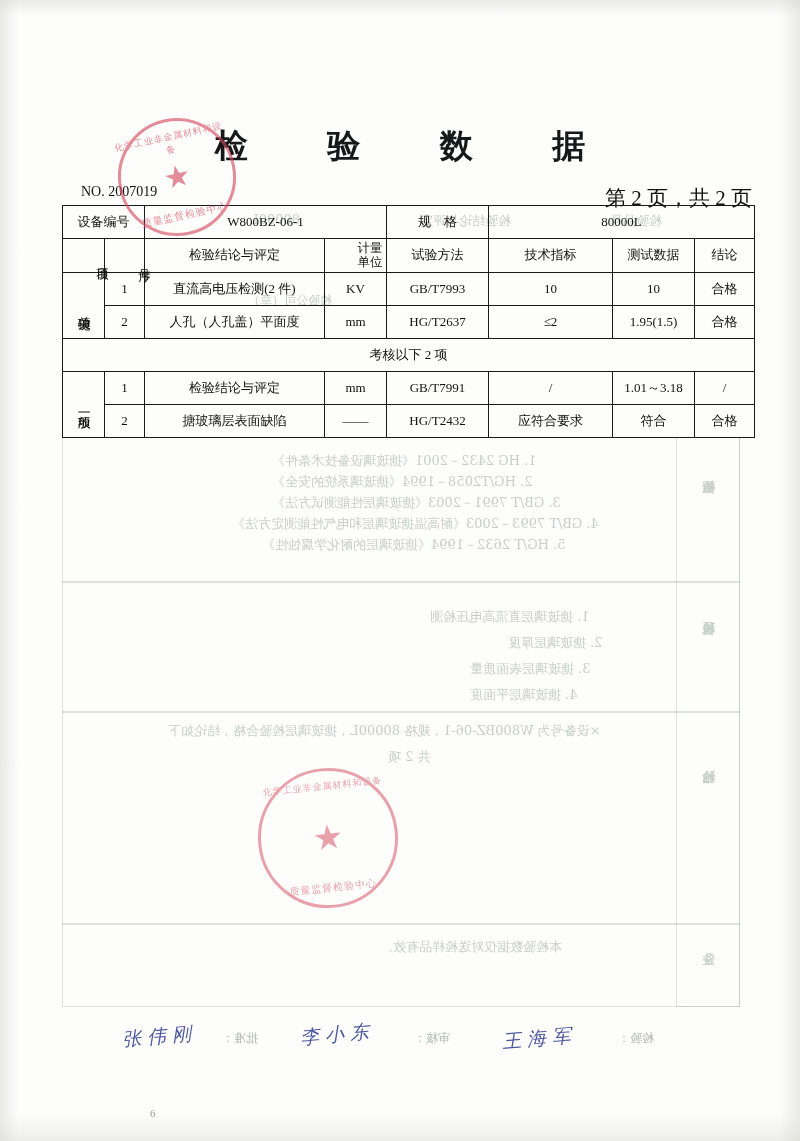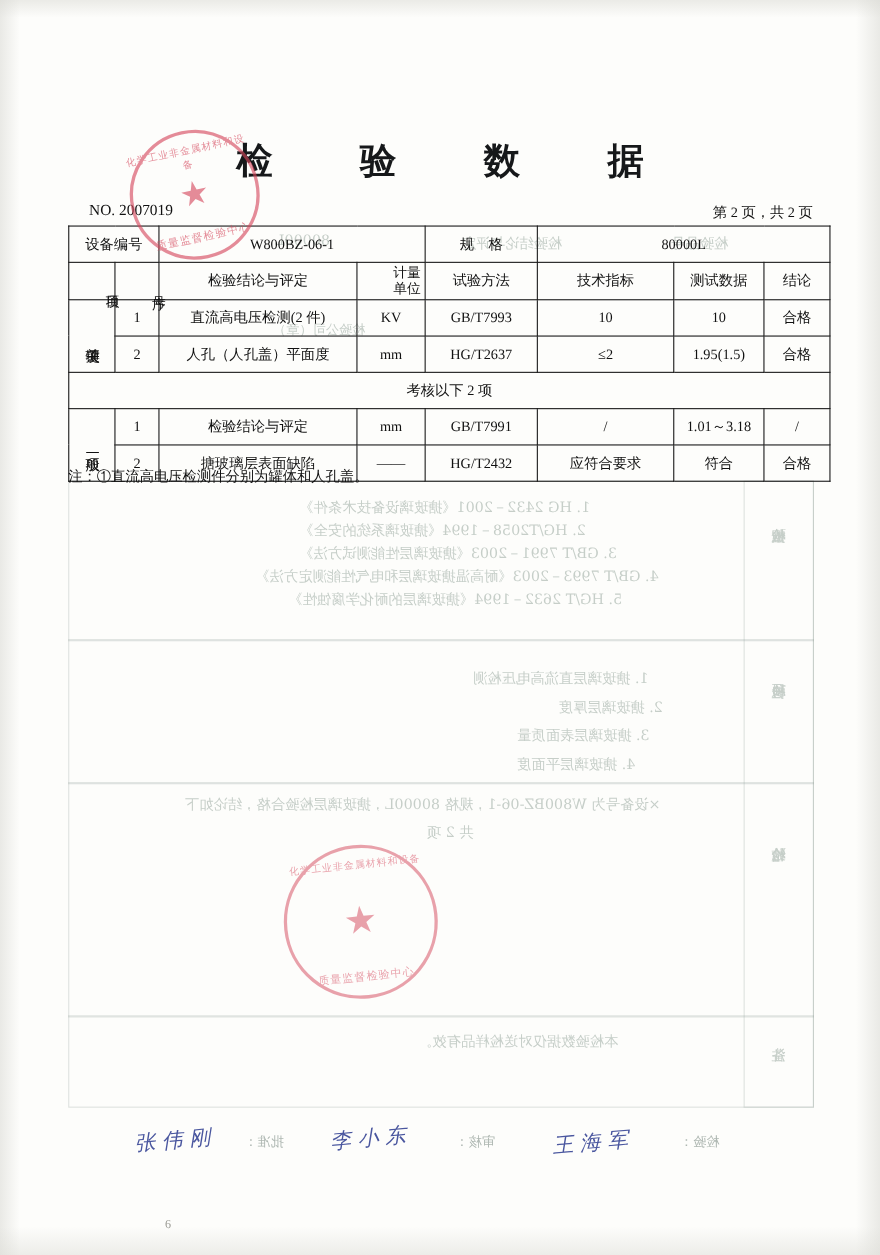--- a/index.html
+++ b/index.html
@@ -70,22 +70,22 @@
 
   .doc-no {
     position: absolute;
     top: 184px; left: 62px;
     font-size: 14px;
     font-family: "Liberation Serif", serif;
     margin-left: 19px;
   }
   .page-no {
     position: absolute;
-    top: 184px; right: 61px;
-    font-size: 13px;
+    top: 184px; right: 48px;
+    font-size: 21px;
   }
 
   table.main {
     position: absolute;
     top: 205px;
     left: 62px;
     width: 676px;
     border-collapse: collapse;
     table-layout: fixed;
     font-size: 13px;
@@ -332,21 +332,20 @@
         <td class="cell-left">搪玻璃层表面缺陷</td>
         <td>——</td>
         <td class="cell-left">HG/T2432</td>
         <td>应符合要求</td>
         <td>符合</td>
         <td>合格</td>
       </tr>
     </tbody>
   </table>
 
-  <div class="note">注：①直流高电压检测件分别为罐体和人孔盖。</div>
 
   <div class="seal" id="seal-top">
     <div class="ring-text">化学工业非金属材料和设备</div>
     <div class="star">★</div>
     <div class="bottom-text">质量监督检验中心</div>
   </div>
 
   <div class="seal" id="seal-bottom">
     <div class="ring-text">化学工业非金属材料和设备</div>
     <div class="star">★</div>

